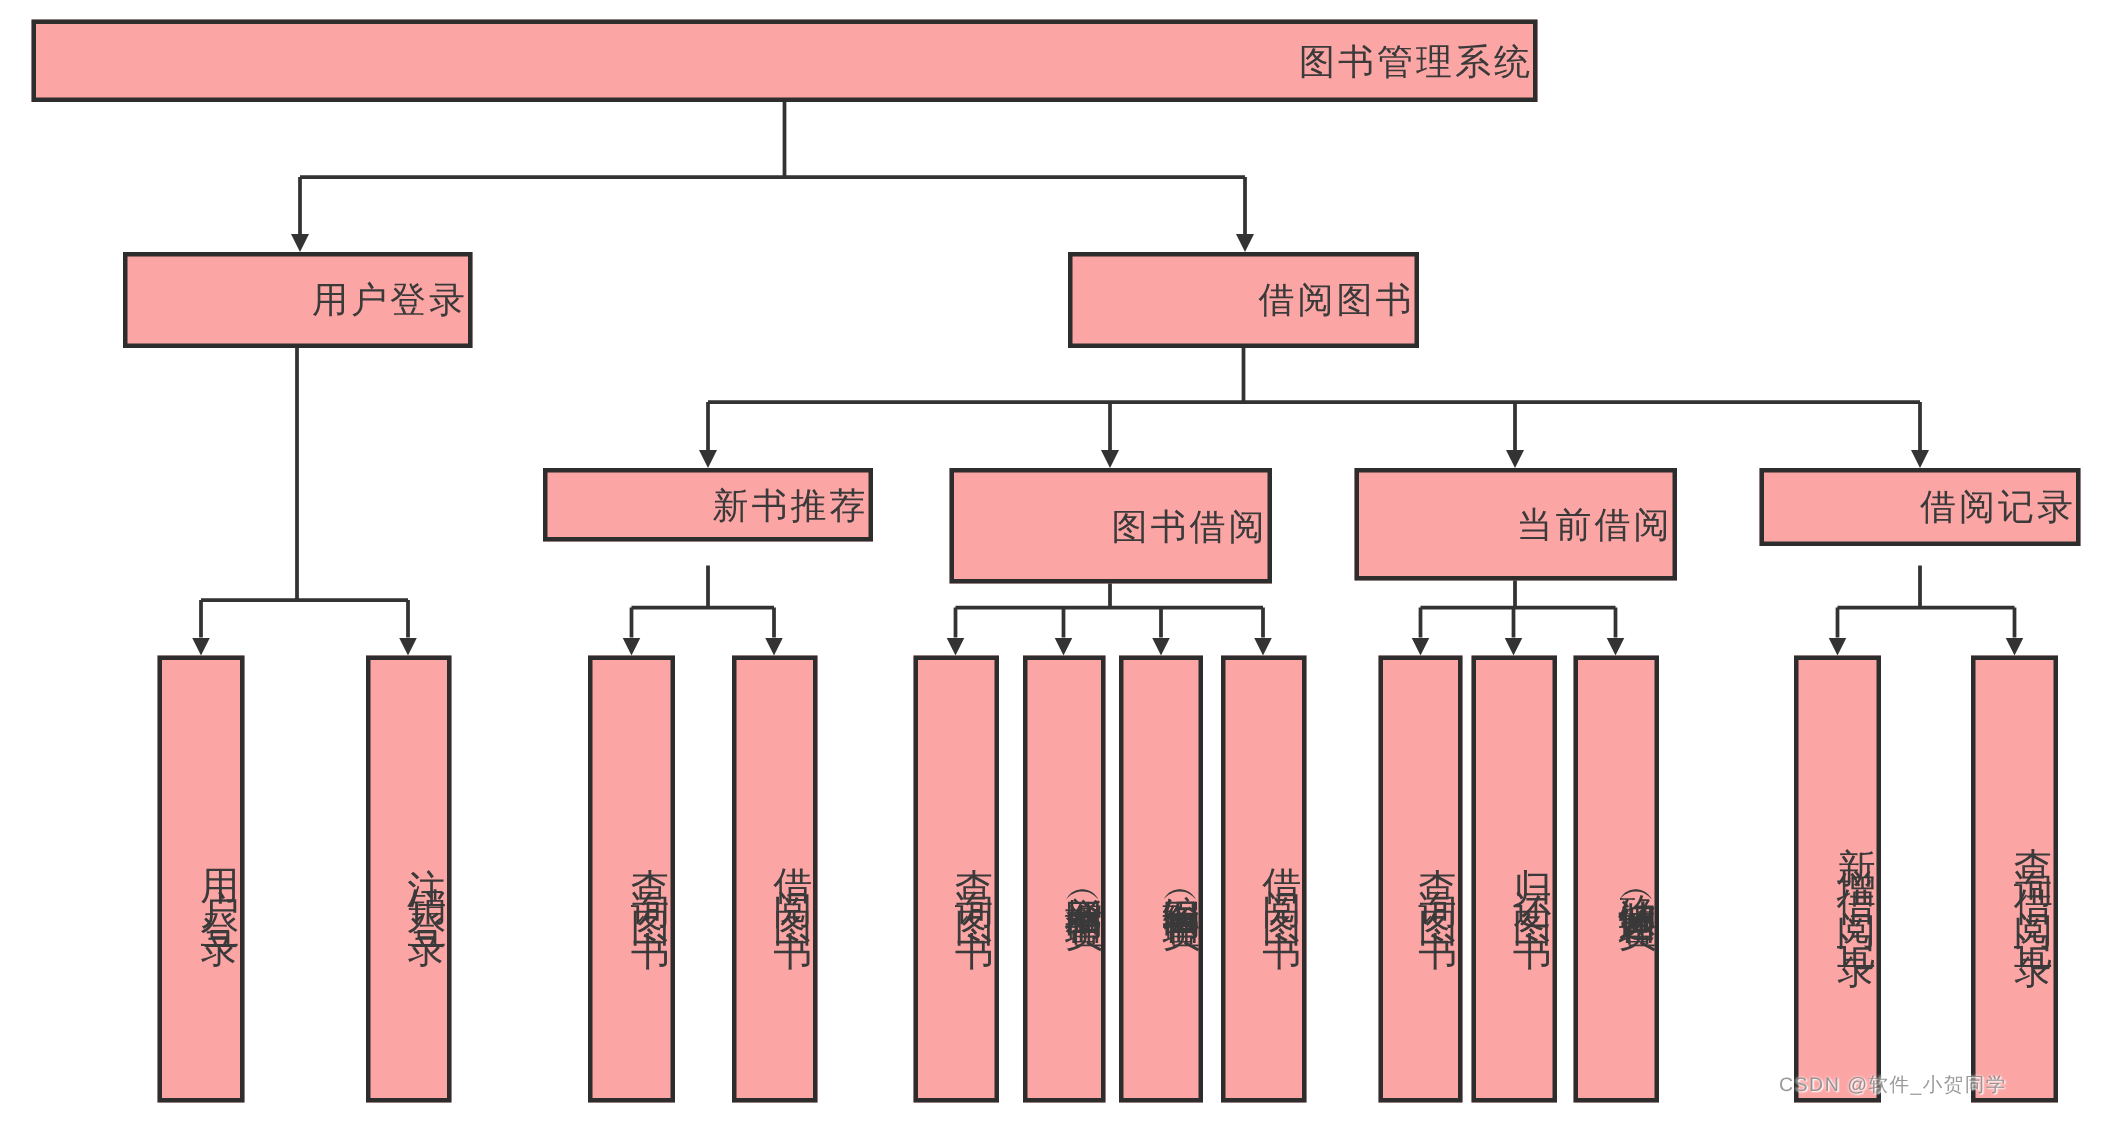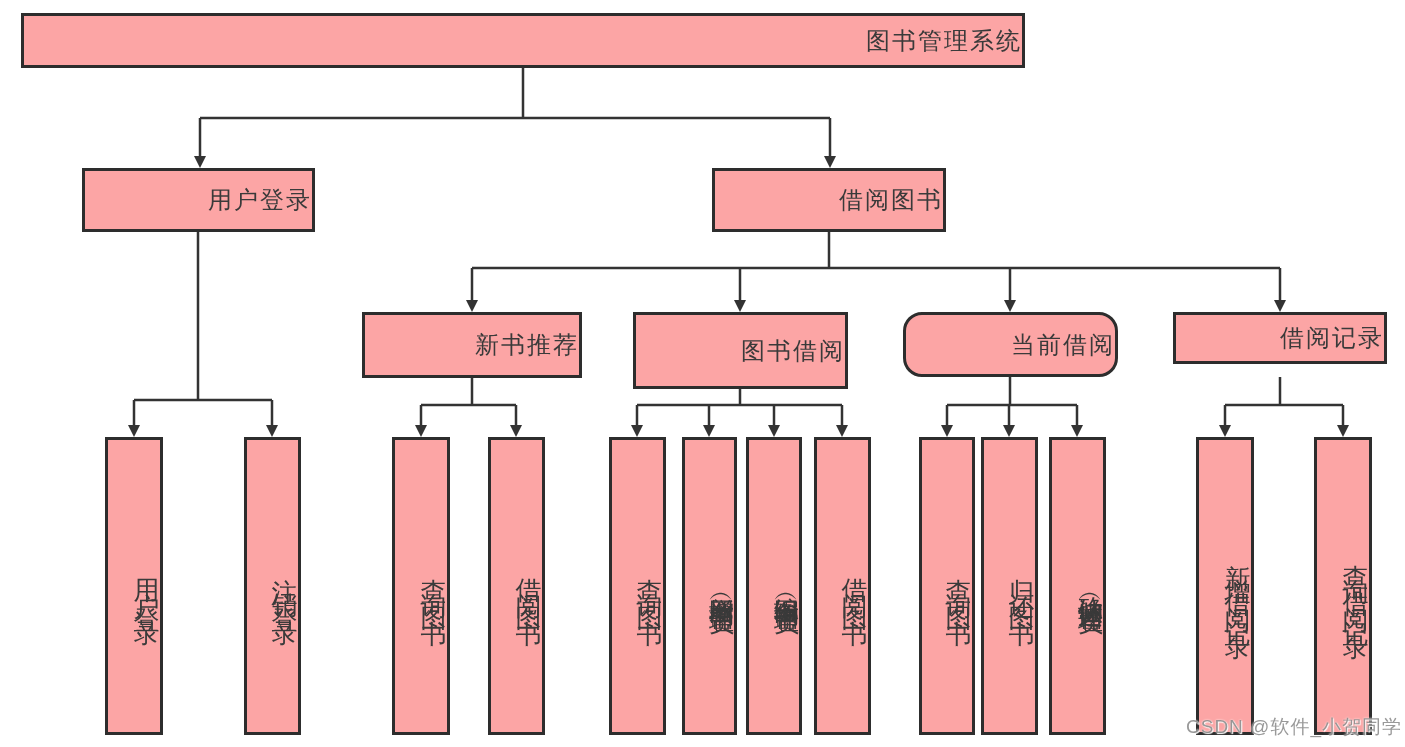--- a/index.html
+++ b/index.html
@@ -48,21 +48,21 @@
     color: #3a3a3a;
   }
   .leaf-label.tight {
     letter-spacing: 2px;
     font-size: 25px;
   }
   #watermark {
     position: absolute;
     left: 1186px;
     top: 714px;
-    font-size: 19px;
+    font-size: 13px;
     color: rgba(128, 128, 128, 0.8);
     text-shadow: 0 0 2px #ffffff, 1px 1px 1px #ffffff;
     white-space: nowrap;
     letter-spacing: 1px;
   }
 </style>
 </head>
 <body>
 
 <div id="stage">
@@ -114,27 +114,27 @@
     <span>图书管理系统</span>
   </div>
 
   <div class="node h-node" style="left:82px; top:168px; width:233px; height:64px;">
     <span>用户登录</span>
   </div>
   <div class="node h-node" style="left:712px; top:168px; width:234px; height:64px;">
     <span>借阅图书</span>
   </div>
 
-  <div class="node h-node" style="left:362px; top:312px; width:220px; height:66px;">
+  <div class="node h-node" style="left:362px; top:312px; width:220px; height:49px;">
     <span>新书推荐</span>
   </div>
   <div class="node h-node" style="left:633px; top:312px; width:215px; height:77px;">
     <span>图书借阅</span>
   </div>
-  <div class="node h-node" style="left:903px; top:312px; width:215px; height:65px;border-radius:19px;">
+  <div class="node h-node" style="left:903px; top:312px; width:215px; height:75px;">
     <span>当前借阅</span>
   </div>
   <div class="node h-node" style="left:1173px; top:312px; width:214px; height:52px;">
     <span>借阅记录</span>
   </div>
 
   <div class="node leaf" style="left:105px; top:437px; width:58px; height:298px;">
     <span class="leaf-label">用户登录</span>
   </div>
   <div class="node leaf" style="left:244px; top:437px; width:57px; height:298px;">

